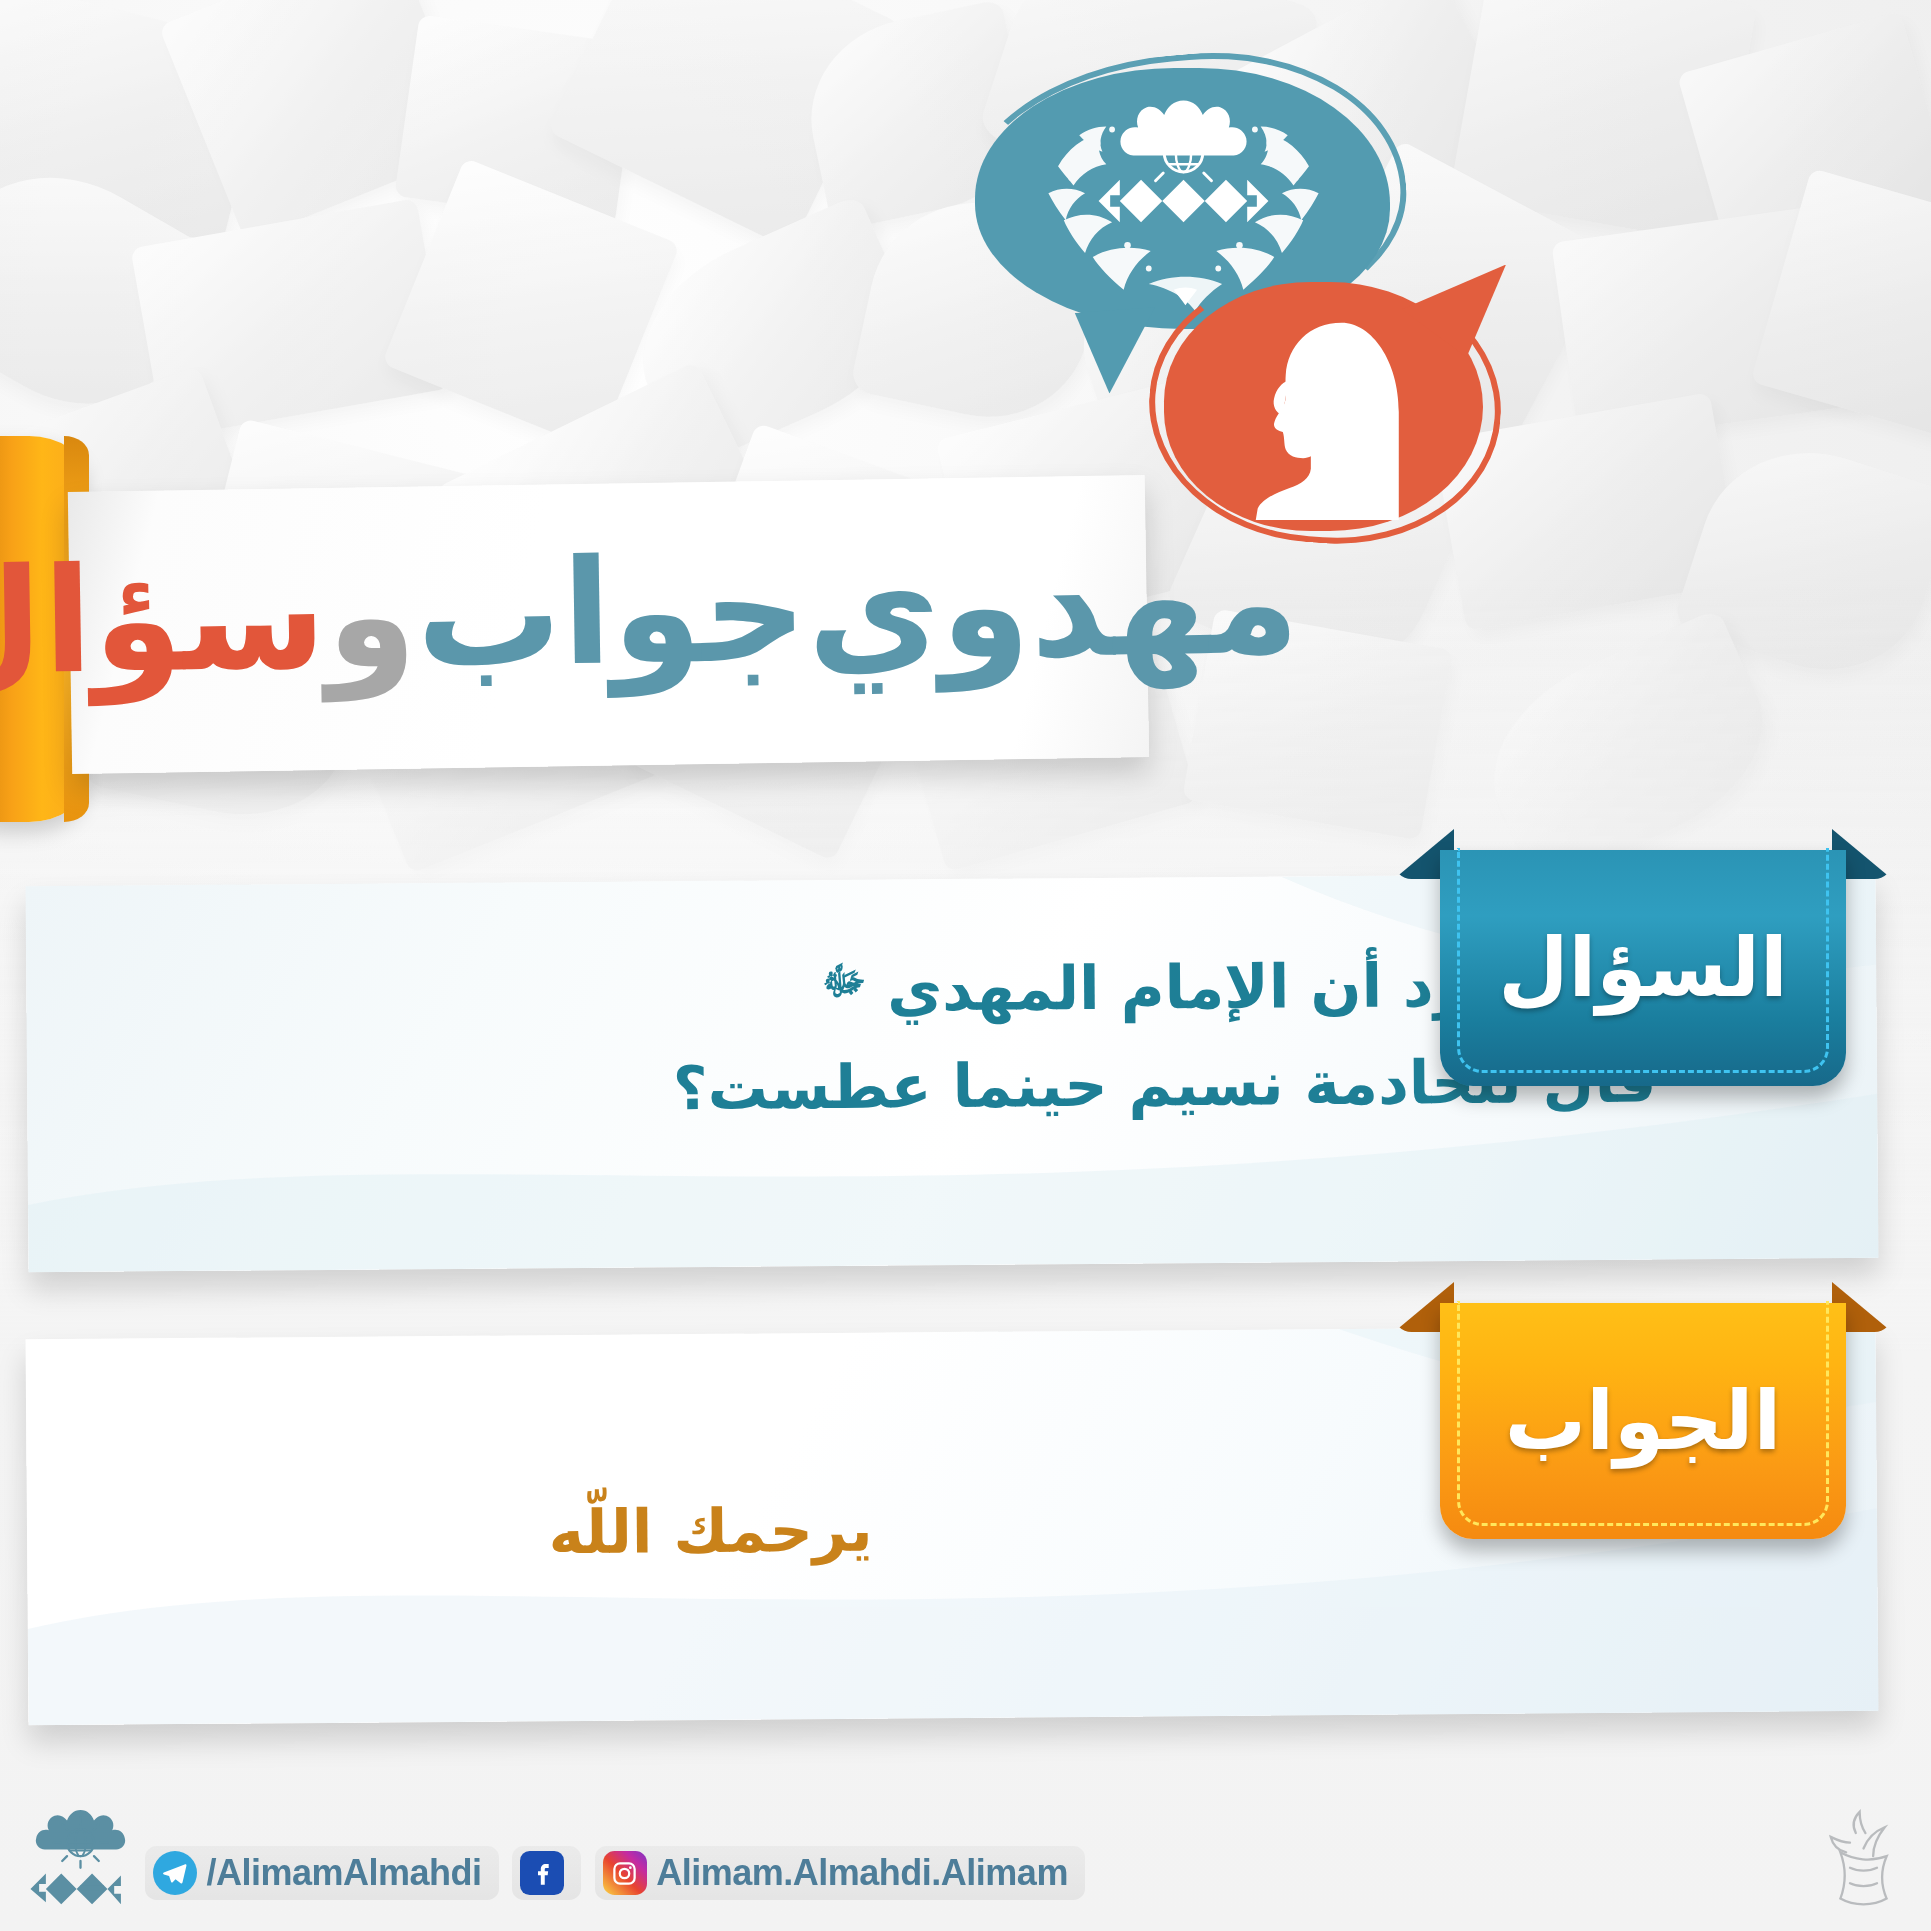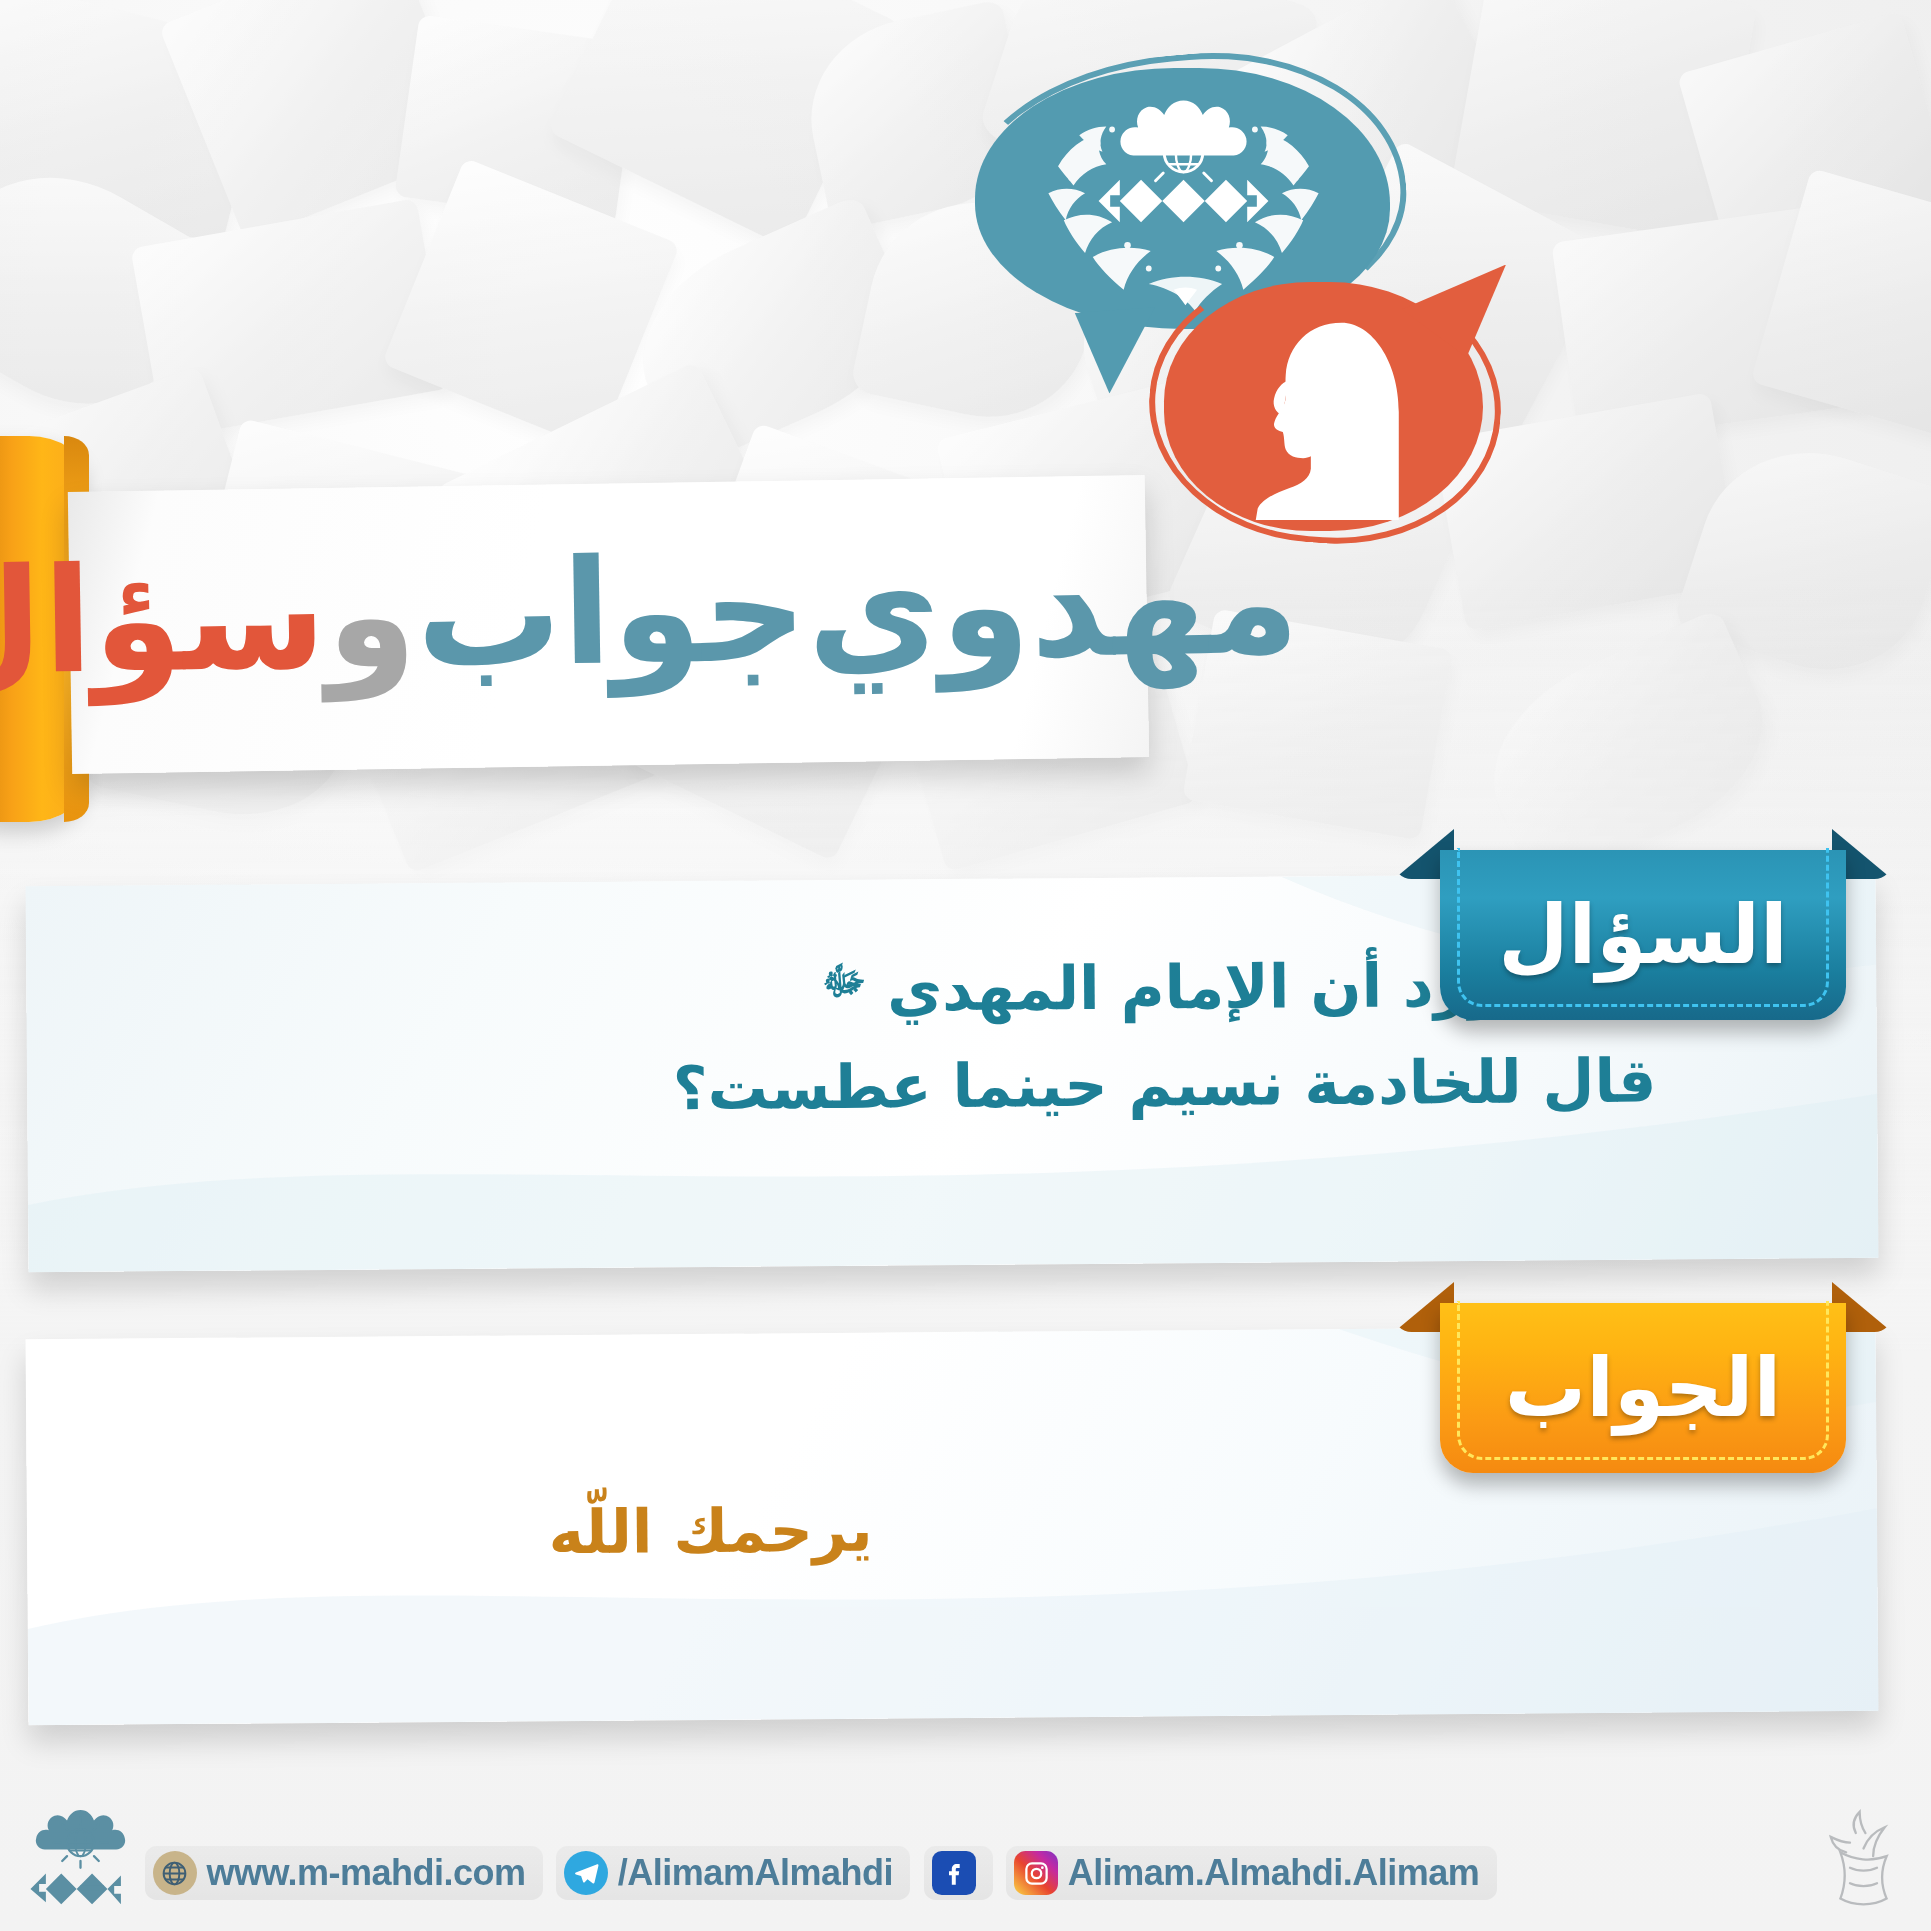--- a/index.html
+++ b/index.html
@@ -112,21 +112,21 @@
     transform:translateY(-13.5px);letter-spacing:-1.9px;
   }
   .a-body{
     position:absolute;left:0;right:0;top:162px;
     direction:rtl;text-align:center;
     color:#c9821a;font-weight:700;font-size:60px;
     padding-right:483px;
   }
 
   
-  .tab{position:absolute;width:406px;height:170px;}
+  .tab{position:absolute;width:406px;height:236px;}
   .tab .fold-l,.tab .fold-r{position:absolute;top:-21px;width:60px;height:50px;}
   .tab-inner{
     position:absolute;inset:0;border-radius:0 0 33px 33px;
     display:flex;align-items:center;justify-content:center;
     color:#fff;font-weight:700;font-size:81px;direction:rtl;
     text-shadow:0 2.9px 4.8px rgba(0,0,0,.3);
     box-shadow:0 11.6px 19.3px rgba(0,0,0,.28);
   }
   .tab-inner:before{
     content:"";position:absolute;left:17.4px;right:17.4px;top:-1.9px;bottom:13.5px;
@@ -326,30 +326,20 @@
           <path d="M66 21v-7M66 59v7M45 40h-7M87 40h7M52 26l-5-5M80 26l5-5M52 54l-5 5M80 54l5 5"></path>
         </g>
         <path d="M30 88l16-16 16 16-16 16zM62 88l16-16 16 16-16 16zM94 88l14-14v11h-7v8h7v11z"></path>
         <path d="M14 88l16-16v11h-7v8h7v11z"></path>
         <rect x="66" y="84" width="24" height="6"></rect>
       </g>
     </svg>
 
     <div class="chips">
 
-      <div class="chip">
-        <span class="ic ic-web">
-          <svg width="29" height="29" viewBox="0 0 24 24" fill="none" stroke="#3f5f74" stroke-width="1.6">
-            <circle cx="12" cy="12" r="9"></circle>
-              <ellipse cx="12" cy="12" rx="4" ry="9"></ellipse>
-            <path d="M3 12h18M4.5 7h15M4.5 17h15"></path>
-          </svg>
-        </span>
-        <span class="label">www.m-mahdi.com</span>
-      </div>
 
       <div class="chip">
         <span class="ic ic-tg">
           <svg width="27" height="27" viewBox="0 0 24 24" fill="#ffffff">
             <path d="M21 4L2.5 11.2c-.9.3-.9 1.4.1 1.6l4.6 1.4 1.8 5.3c.2.6 1 .8 1.4.3l2.5-2.6 4.6 3.4c.6.4 1.4.1 1.6-.6L22.6 5c.2-.8-.6-1.4-1.6-1z"></path>
           </svg>
         </span>
         <span class="label">/AlimamAlmahdi</span>
       </div>
 

